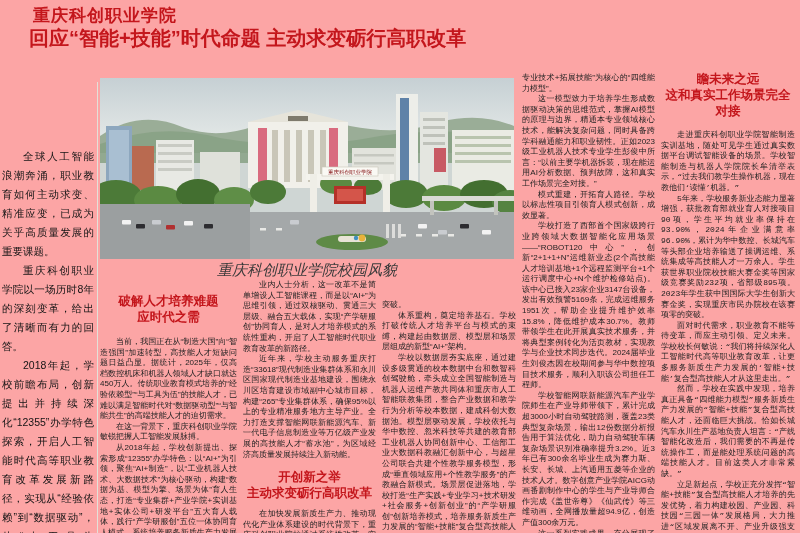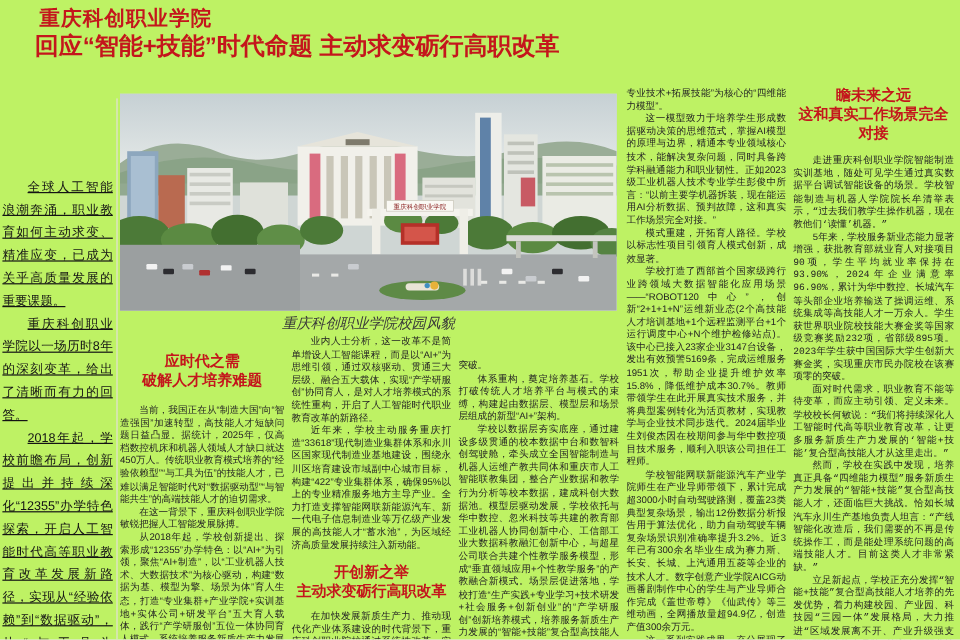--- a/index.html
+++ b/index.html
@@ -1,51 +1,51 @@
 <!DOCTYPE html>
 <html><head>
 <meta charset="utf-8">
 <style>
   html,body{margin:0;padding:0;background:#e8e8e8;}
   .page{
     position:relative;width:800px;height:533px;margin:0 auto;
-    background:#bef264;overflow:hidden;
+    background:#fca5a5;overflow:hidden;
     font-family:"Liberation Sans","DejaVu Sans",sans-serif;
     color:#222;
   }
   
   .kicker{
     position:absolute;left:33px;top:4px;
     font-size:17px;font-weight:bold;color:#c4161c;letter-spacing:1px;
   }
   .headline{
     position:absolute;left:29px;top:25px;width:760px;
     font-size:20px;font-weight:bold;color:#c4161c;
     letter-spacing:0px;white-space:nowrap;
   }
   
   .lead{
     position:absolute;left:2px;top:147px;width:92px;
     font-size:10.5px;line-height:19px;color:#141414;
     text-align:justify;
   }
-  .lead p{margin:0;text-indent:2em;text-decoration:underline;}
+  .lead p{margin:0;text-indent:2em;}
   .rail-rule{
     position:absolute;left:97px;top:82px;width:1px;height:451px;
     background:#e3e0d8;
   }
   
   .photo{
     position:absolute;left:100px;top:78px;width:414px;height:181px;
     overflow:hidden;background:#cfd6d4;
   }
   .photo svg{display:block;width:100%;height:100%;}
   .caption{
     position:absolute;left:100px;top:261px;width:414px;
-    text-align:center;font-size:12px;color:#3a3a3a;
+    text-align:center;font-size:15px;color:#3a3a3a;
     font-family:"Liberation Serif","DejaVu Serif",serif;font-style:italic;
   }
   
   .col{
     position:absolute;text-align:justify;
     font-size:8px;line-height:10.6px;color:#232323;overflow:hidden;
   }
   .col p{margin:0;text-indent:2em;}
   .col p.cont{text-indent:0;}
   .sec-title{
@@ -190,31 +190,31 @@
         <rect x="322" y="118" width="92" height="5" fill="#dadbd5"></rect>
         <rect x="330" y="123" width="4" height="14" fill="#c3c4be"></rect>
         <rect x="394" y="123" width="4" height="14" fill="#c3c4be"></rect>
       </g>
     </svg>
   </div>
   <div class="caption">重庆科创职业学院校园风貌</div>
 
   <div class="col col1">
     <div class="sec-title">
+      <span class="t-line">破解人才培养难题</span>
       <span class="t-line">应时代之需</span>
-      <span class="t-line">破解人才培养难题</span>
     </div>
     <p>当前，我国正在从“制造大国”向“智造强国”加速转型，高技能人才短缺问题日益凸显。据统计，2025年，仅高档数控机床和机器人领域人才缺口就达450万人。传统职业教育模式培养的“经验依赖型”“与工具为伍”的技能人才，已难以满足智能时代对“数据驱动型”“与智能共生”的高端技能人才的迫切需求。</p>
     <p>在这一背景下，重庆科创职业学院敏锐把握人工智能发展脉搏。</p>
     <p>从2018年起，学校创新提出、探索形成“12355”办学特色：以“AI+”为引领，聚焦“AI+制造”，以“工业机器人技术、大数据技术”为核心驱动，构建“数据为基、模型为擎、场景为体”育人生态，打造“专业集群+产业学院+实训基地+实体公司+研发平台”五大育人载体，践行“产学研服创”五位一体协同育人模式，系统培养服务新质生产力发展的“智能+技能”复合型高技能人才。</p>
   </div>
 
   <div class="col col2">
     <p>业内人士分析，这一改革不是简单增设人工智能课程，而是以“AI+”为思维引领，通过双核驱动、贯通三大层级、融合五大载体，实现“产学研服创”协同育人，是对人才培养模式的系统性重构，开启了人工智能时代职业教育改革的新路径。</p>
-    <p>近年来，学校主动服务重庆打造“33618”现代制造业集群体系和永川区国家现代制造业基地建设，围绕永川区培育建设市域副中心城市目标，构建“422”专业集群体系，确保95%以上的专业精准服务地方主导产业。全力打造支撑智能网联新能源汽车、新一代电子信息制造业等万亿级产业发展的高技能人才“蓄水池”，为区域经济高质量发展持续注入新动能。</p>
+    <p>近年来，学校主动服务重庆打造“33618”现代制造业集群体系和永川区国家现代制造业基地建设，围绕永川区培育建设市域副中心城市目标，构建“265”专业集群体系，确保95%以上的专业精准服务地方主导产业。全力打造支撑智能网联新能源汽车、新一代电子信息制造业等万亿级产业发展的高技能人才“蓄水池”，为区域经济高质量发展持续注入新动能。</p>
     <div class="sec-title">
       <span class="t-line">开创新之举</span>
       <span class="t-line">主动求变砺行高职改革</span>
     </div>
     <p>在加快发展新质生产力、推动现代化产业体系建设的时代背景下，重庆科创职业院校通过系统性改革，实现三大</p>
   </div>
 
   <div class="col col3">
     <p class="cont">突破。</p>
     <p>体系重构，奠定培养基石。学校打破传统人才培养平台与模式的束缚，构建起由数据层、模型层和场景层组成的新型“AI+”架构。</p>

